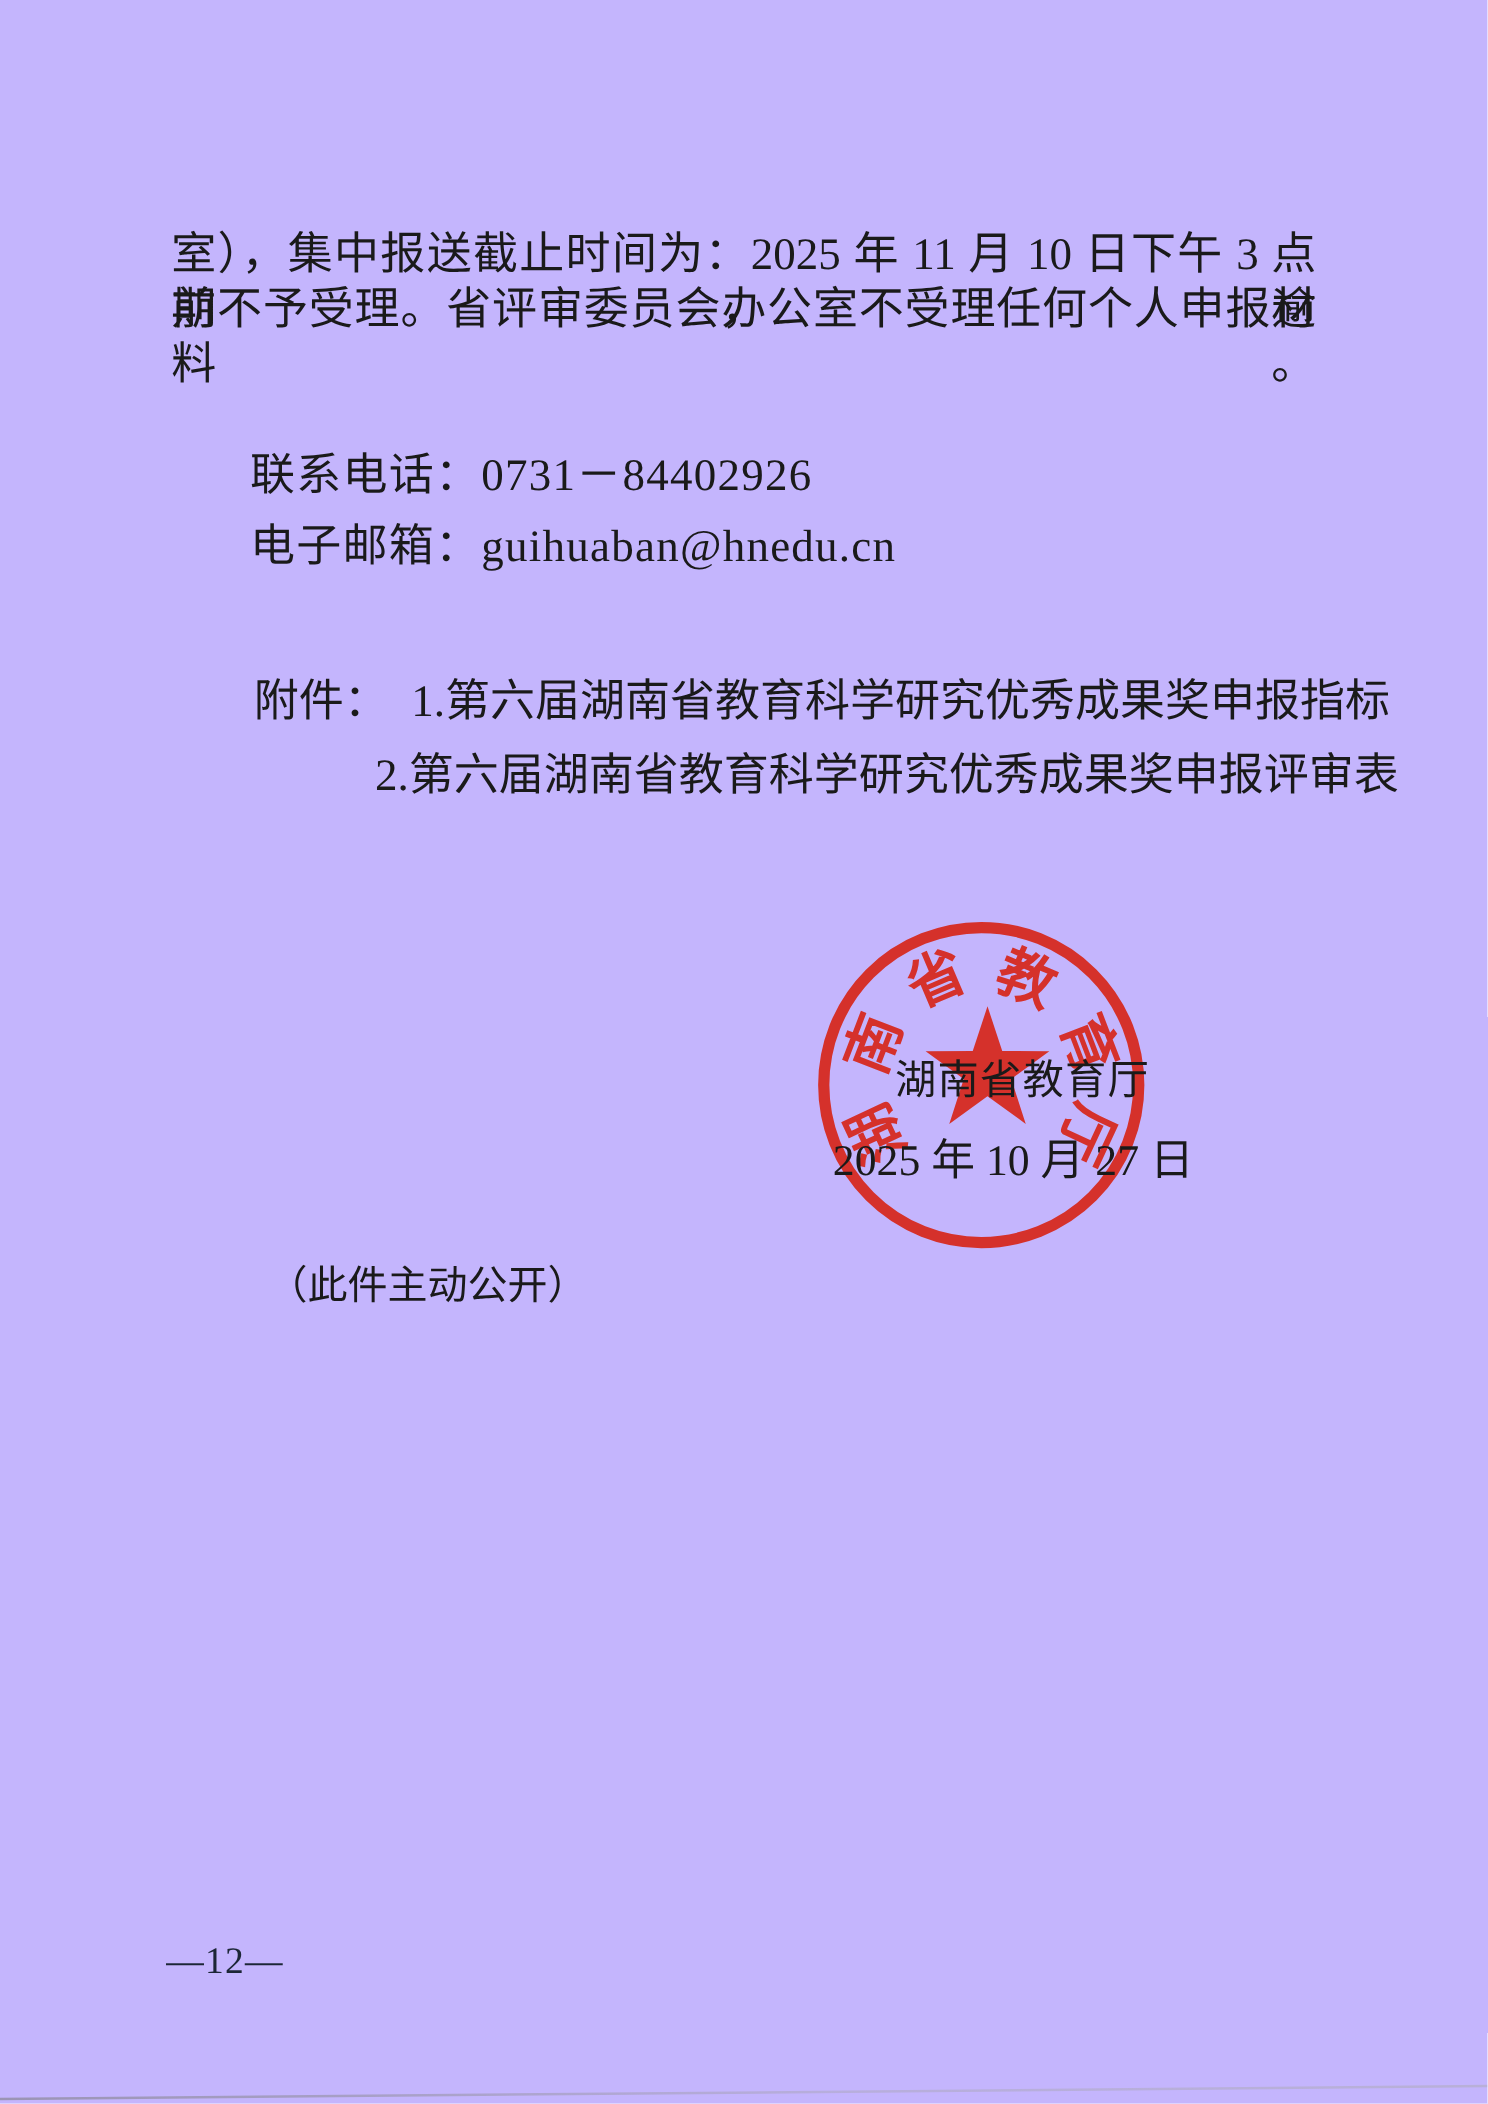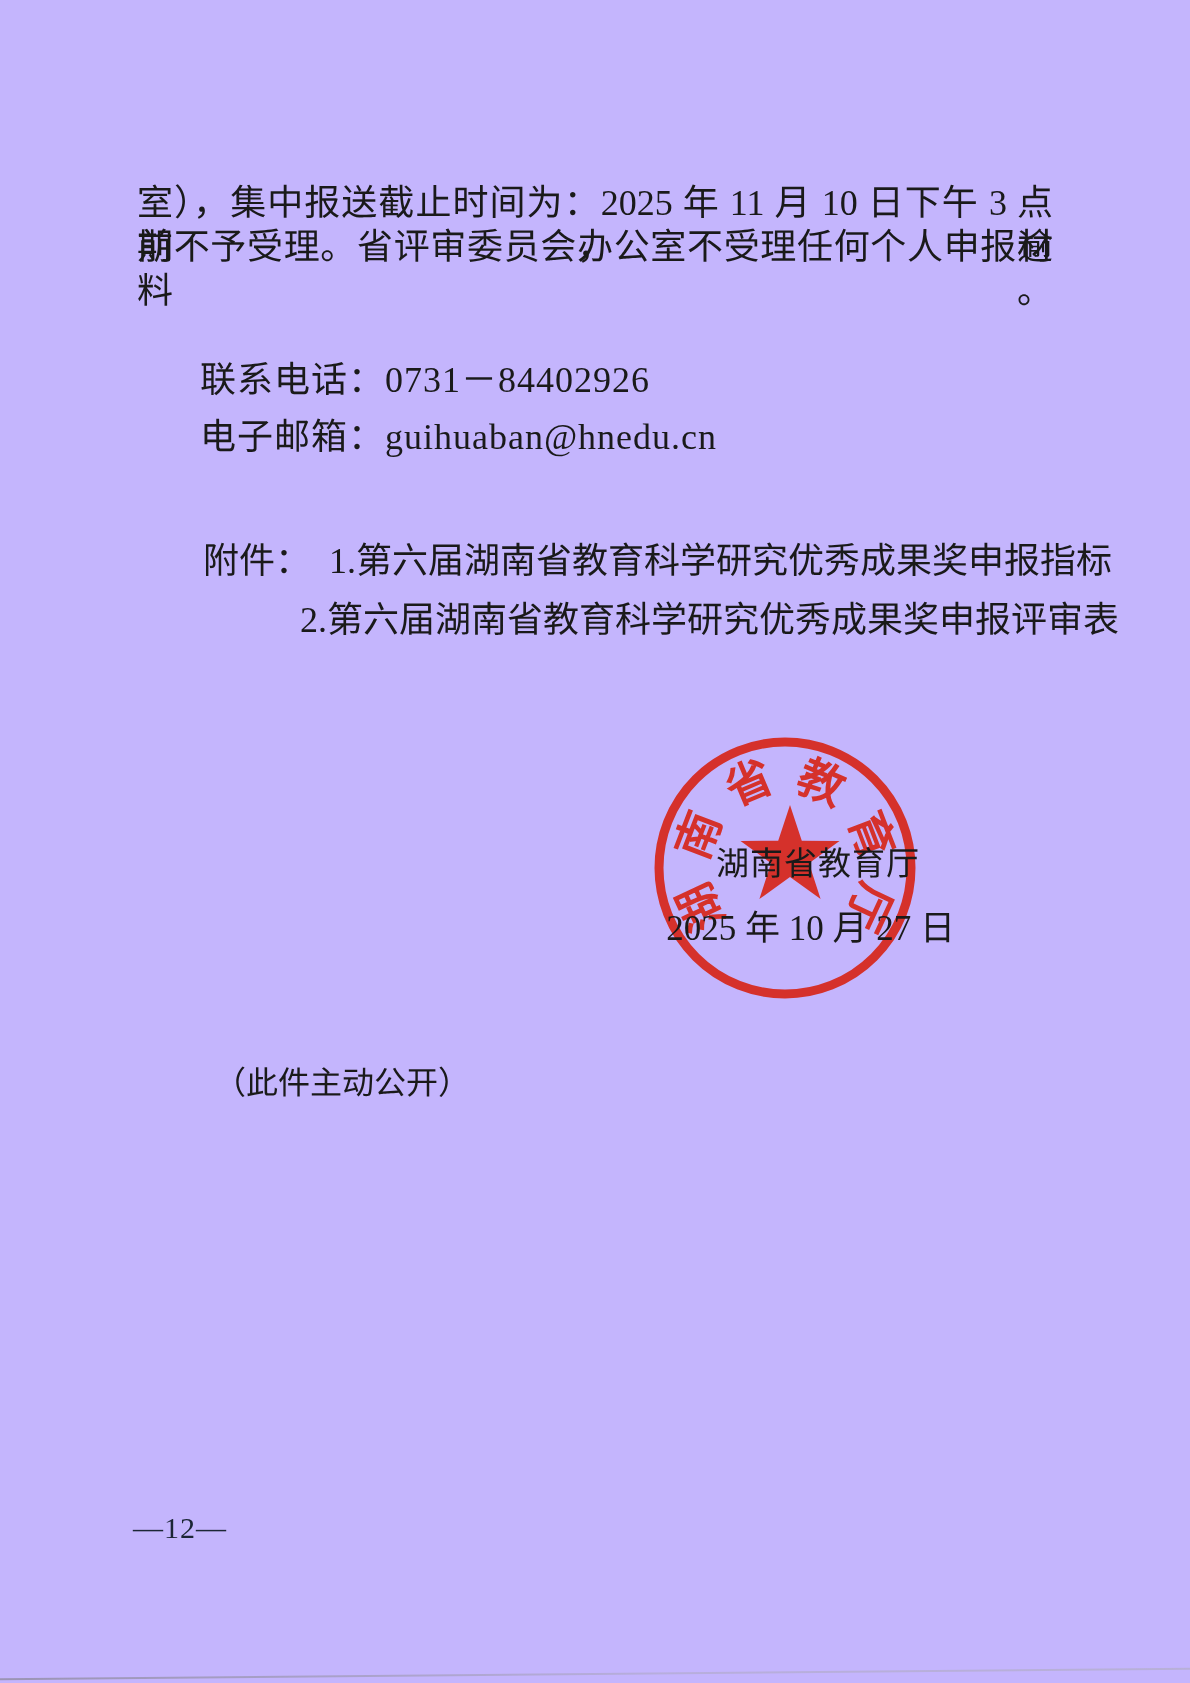--- a/index.html
+++ b/index.html
@@ -58,21 +58,21 @@
     left: -10px;
     bottom: 8px;
     width: 1220px;
     height: 2px;
     background: linear-gradient(90deg, rgba(120,120,120,0.55), rgba(160,160,160,0.35) 55%, rgba(170,170,170,0.45));
     transform: rotate(-0.5deg);
   }
   .page-number {
     position: absolute;
     left: 133px;
-    top: 1511px;
+    top: 1552px;
     font-size: 30px;
     letter-spacing: 1px;
     color: #1c2636;
     white-space: nowrap;
   }
 </style>
 </head>
 <body>
 
 <div class="page">
@@ -97,19 +97,19 @@
       <text class="seal-char" fill="#d7281c" text-anchor="middle" dominant-baseline="central" transform="translate(99.0,50.3) rotate(-23)">省</text>
       <text class="seal-char" fill="#d7281c" text-anchor="middle" dominant-baseline="central" transform="translate(171.0,50.3) rotate(23)">教</text>
       <text class="seal-char" fill="#d7281c" text-anchor="middle" dominant-baseline="central" transform="translate(220.9,102.1) rotate(69)">育</text>
       <text class="seal-char" fill="#d7281c" text-anchor="middle" dominant-baseline="central" transform="translate(218.4,173.9) rotate(115)">厅</text>
     </svg>
   </div>
 
   <div class="sig-line" style="left:650px; top:837px; width:270px; font-size:33px; letter-spacing:1px;">湖南省教育厅</div>
   <div class="sig-line" style="left:615px; top:899px; width:340px; font-size:35px;">2025 年 10 月 27 日</div>
 
-  <div class="tline" style="left:214px; top:1061px; font-size:32px; letter-spacing:0;">（此件主动公开）</div>
+  <div class="tline" style="left:214px; top:1006px; font-size:32px; letter-spacing:0;">（此件主动公开）</div>
 
   <div class="page-number">—12—</div>
 
   <div class="edge-artifact"></div>
 
 </div>
 
 </body></html>

